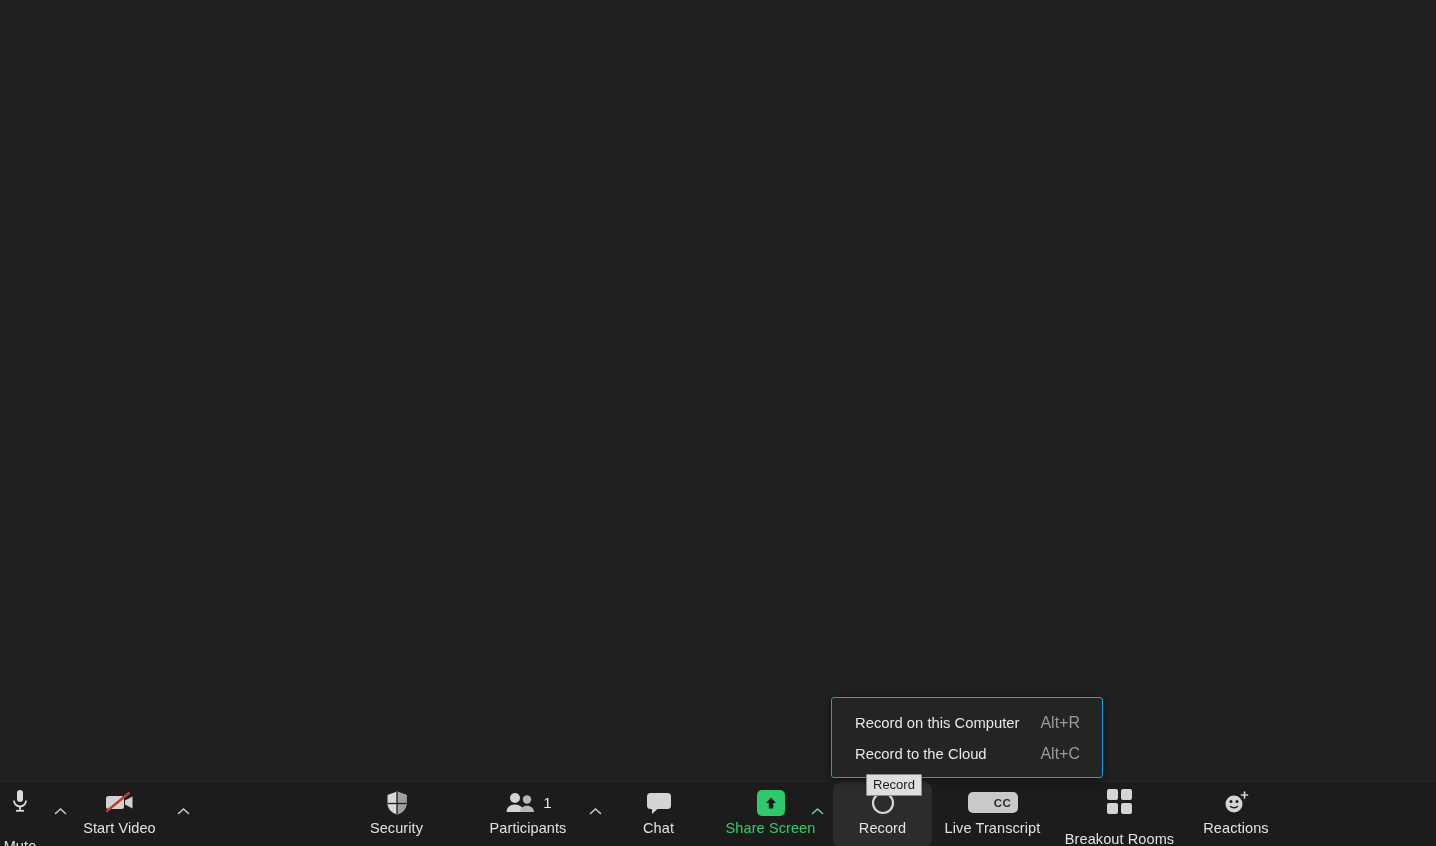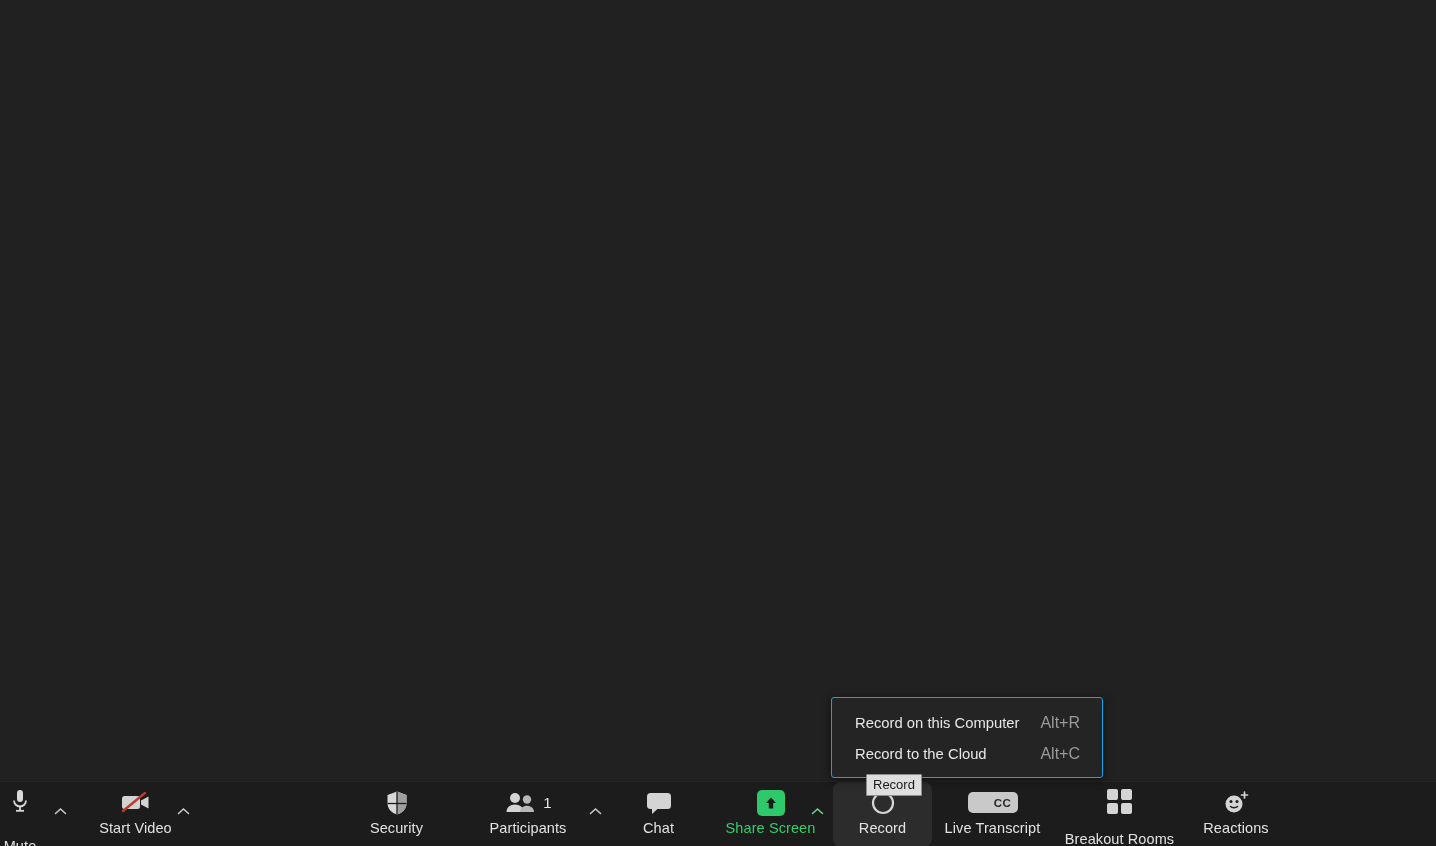--- a/index.html
+++ b/index.html
@@ -194,21 +194,21 @@
       </svg>
     </div>
     <div class="tb-label">Mute</div>
   </div>
   <div class="caret" style="left:51px;">
     <svg width="13" height="9" viewBox="0 0 13 9">
         <path d="M1.5 6.5 6.5 2l5 4.5" fill="none" stroke="#c9c9c9" stroke-width="1.6" stroke-linecap="round"></path>
       </svg>
   </div>
 
-  <div class="tb-item" style="left:92px;width:87px;">
+  <div class="tb-item" style="left:76px;width:87px;">
     <div class="ic">
       <svg width="34" height="25" viewBox="0 0 34 25">
         <rect x="3" y="6" width="18" height="13" rx="2.5" fill="#d2d2d2"></rect>
         <path d="M22 10.5 29.5 6.5v12L22 14.5z" fill="#d2d2d2"></path>
         <line x1="4" y1="21" x2="26" y2="3" stroke="#c0392b" stroke-width="2.4" stroke-linecap="round"></line>
       </svg>
     </div>
     <div class="tb-label">Start Video</div>
   </div>
   <div class="caret" style="left:174px;">

